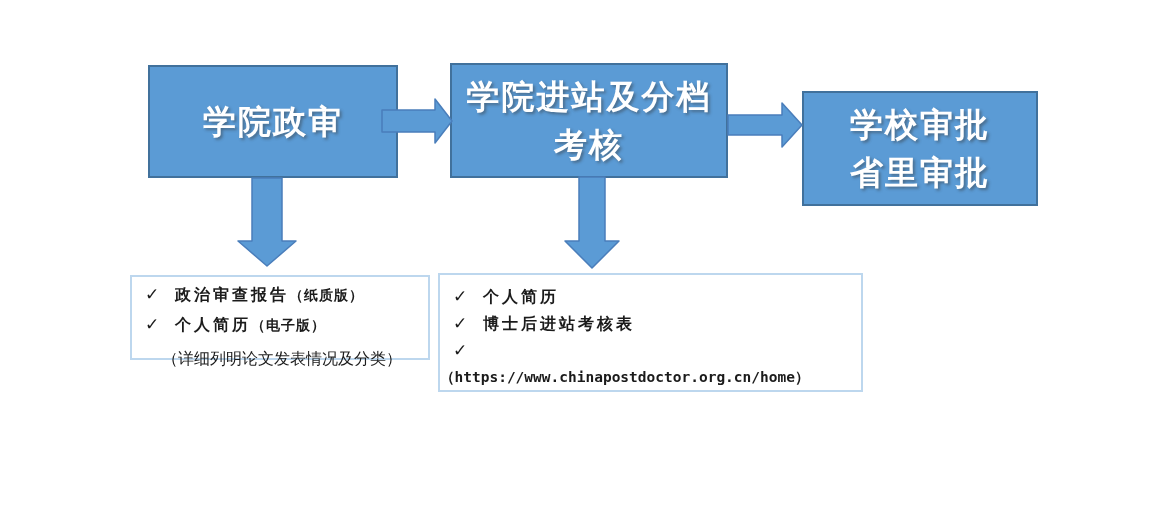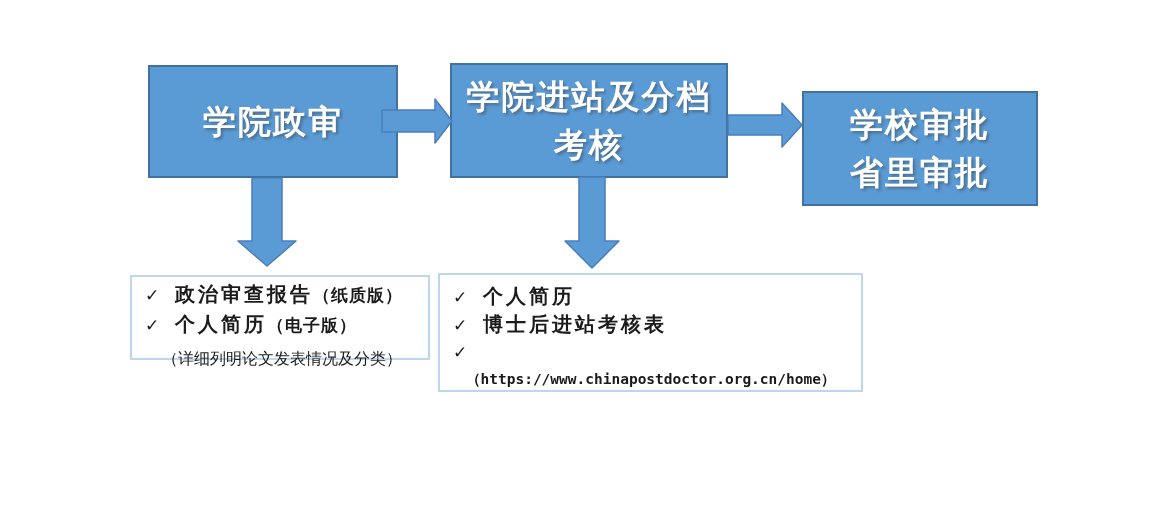--- a/index.html
+++ b/index.html
@@ -62,39 +62,38 @@
   }
   #listbox-left  .row { line-height: 29px; }
   #listbox-right .row { line-height: 27px; }
   .check {
     width: 30px;
     flex: 0 0 30px;
     font-size: 17px;
     font-weight: bold;
   }
   .main {
-    font-size: 20px;
+    font-size: 16px;
     font-weight: 600;
     letter-spacing: 3px;
   }
   .note {
-    font-size: 17px;
+    font-size: 14px;
     font-weight: 600;
     letter-spacing: 1px;
   }
   .footnote-left {
     padding-left: 30px;
     font-size: 16px;
     line-height: 21px;
     font-weight: 400;
     white-space: nowrap;
     margin-top: 8px;
   }
   .footnote-right {
-    padding-left: 26px;
     font-family: "DejaVu Sans Mono", "Liberation Mono", monospace;
     font-size: 14.5px;
     line-height: 26px;
     font-weight: 600;
     white-space: nowrap;
   }
 </style>
 </head>
 <body>
 

